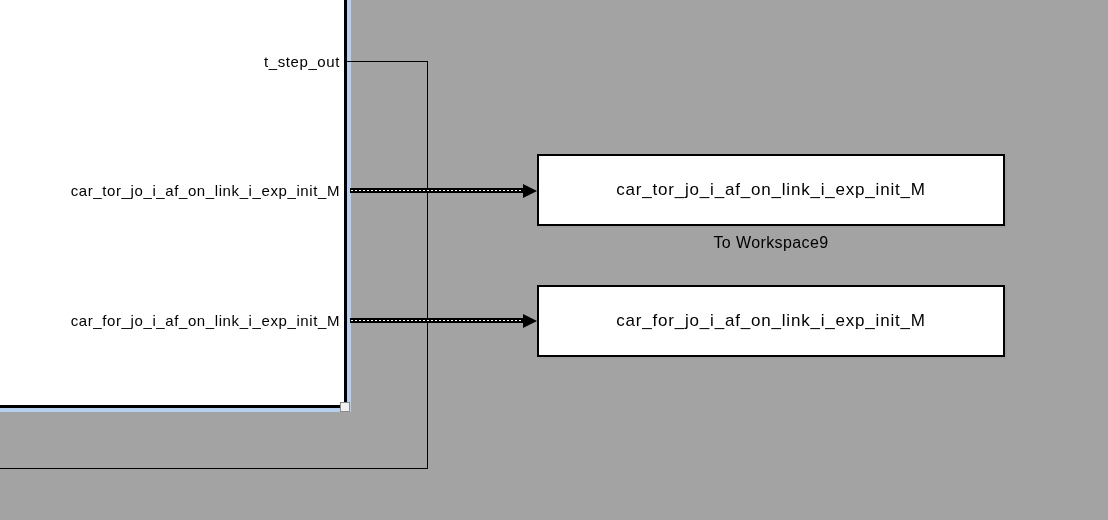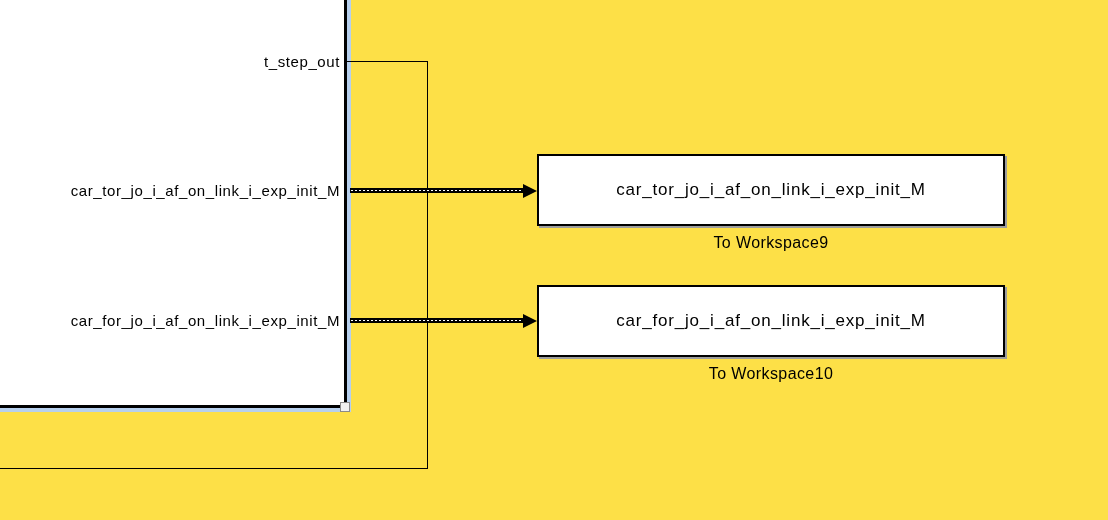--- a/index.html
+++ b/index.html
@@ -4,21 +4,21 @@
 <style>
   html, body {
     margin: 0;
     padding: 0;
     background: #ffffff;
   }
   #canvas {
     position: relative;
     width: 1108px;
     height: 520px;
-    background: #fde047;
+    background: #a3a3a3;
     overflow: hidden;
     font-family: "Liberation Sans", sans-serif;
     color: #000000;
   }
   .abs { position: absolute; }
 
   
   .subsystem-body {
     left: 0; top: 0; width: 344px; height: 405px;
     background: #ffffff;
@@ -148,17 +148,16 @@
   <div class="abs arrowhead" id="arrow-2"></div>
 
   <div class="abs tw-block" id="tw-block-1">
     <span>car_tor_jo_i_af_on_link_i_exp_init_M</span>
   </div>
   <div class="abs tw-caption" id="tw-caption-1">To Workspace9</div>
 
   <div class="abs tw-block" id="tw-block-2">
     <span>car_for_jo_i_af_on_link_i_exp_init_M</span>
   </div>
-  <div class="abs tw-caption" id="tw-caption-2">To Workspace10</div>
 
   <div class="abs resize-handle"></div>
 
 </div>
 
 </body></html>

